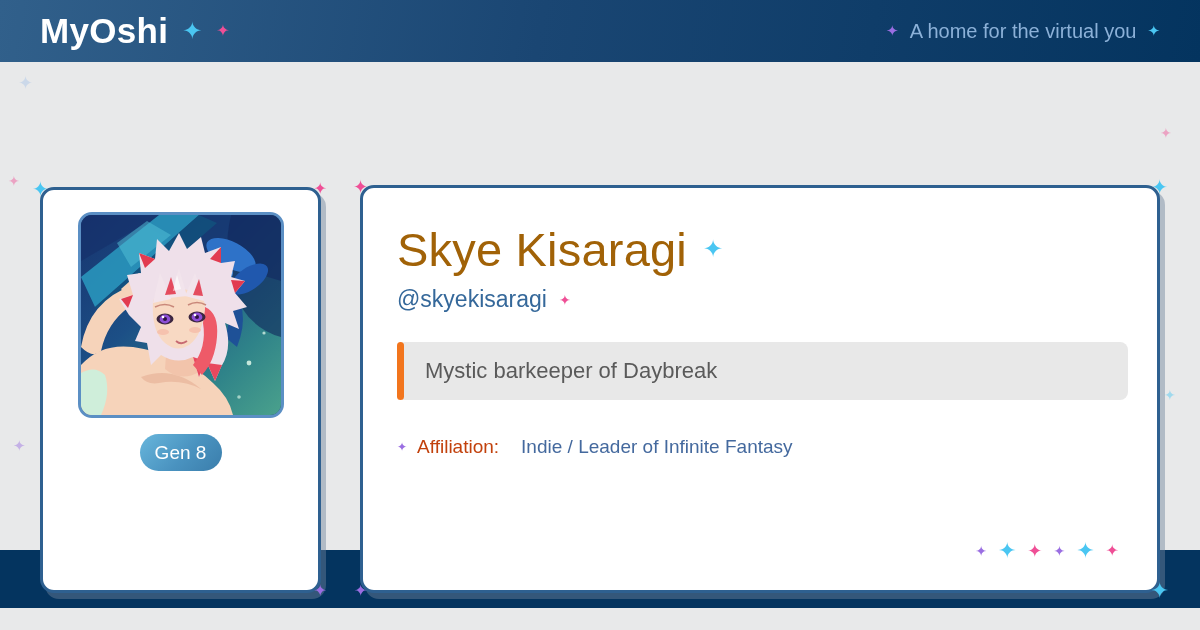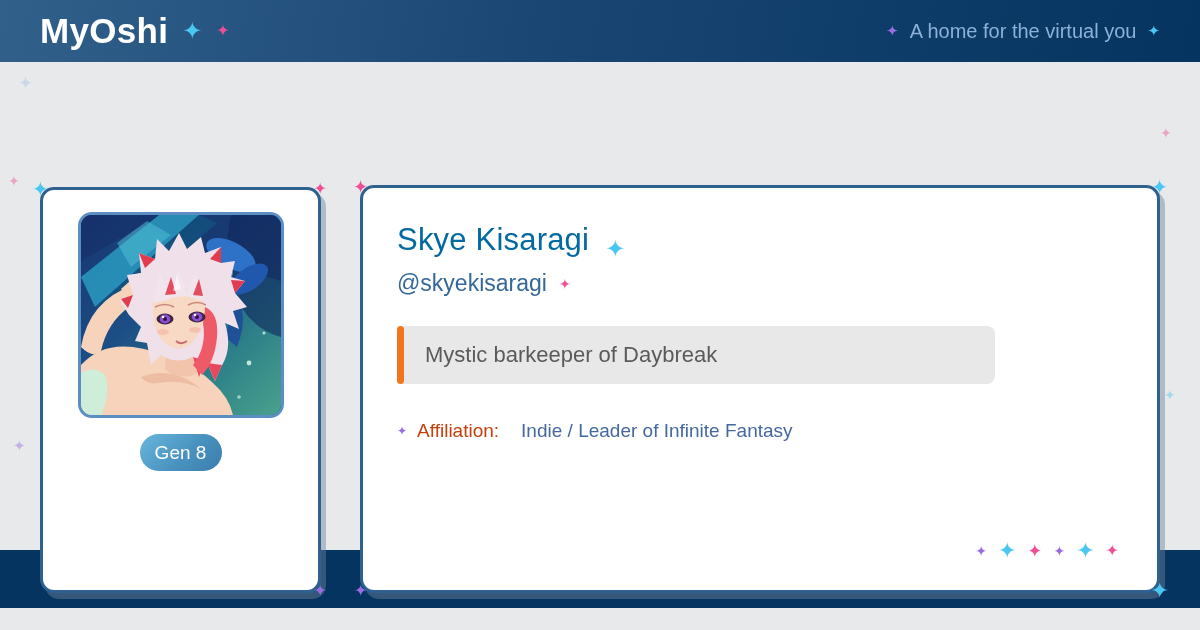--- a/index.html
+++ b/index.html
@@ -64,29 +64,29 @@
     width: 82px; height: 37px;
     margin: 16px auto 0;
     border-radius: 19px;
     background: linear-gradient(135deg, #68b6dc 0%, #4a93c0 55%, #3a7dab 100%);
     color: #ffffff; font-size: 19px;
     display: flex; align-items: center; justify-content: center;
   }
 
   
   .name-row { display: flex; align-items: flex-start; gap: 16px; }
-  .profile-name { margin: 0; font-size: 31px; font-weight: 500; color: #0369a1; letter-spacing: .2px; }
+  .profile-name { margin: 0; font-size: 47px; font-weight: 500; color: #a16207; letter-spacing: .2px; }
   .name-row .sp { margin-top: 15px; }
   .handle-row { margin-top: 9px; display: flex; align-items: center; gap: 12px; }
   .handle { font-size: 23px; color: #35689a; text-decoration: none; }
 
   .quote {
     position: relative;
     margin-top: 29px;
-    width: 598px;
+    width: 731px;
     background: #e8e8e8;
     border-radius: 8px;
     padding: 16px 20px 16px 28px;
     font-size: 22px; color: #5a5a5a;
   }
   .quote-bar {
     position: absolute; left: 0; top: 0; bottom: 0; width: 7px;
     background: #f2751d; border-radius: 5px;
   }
 

